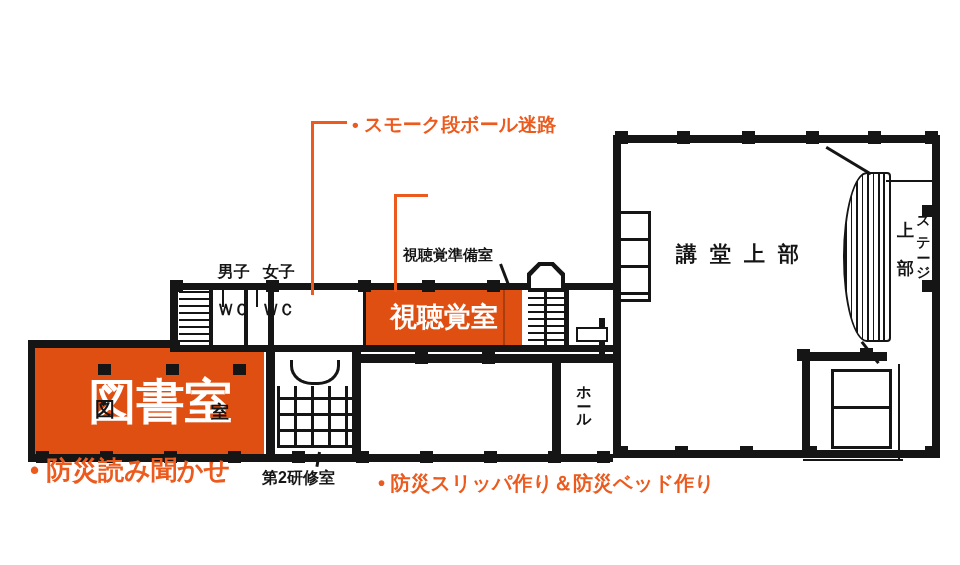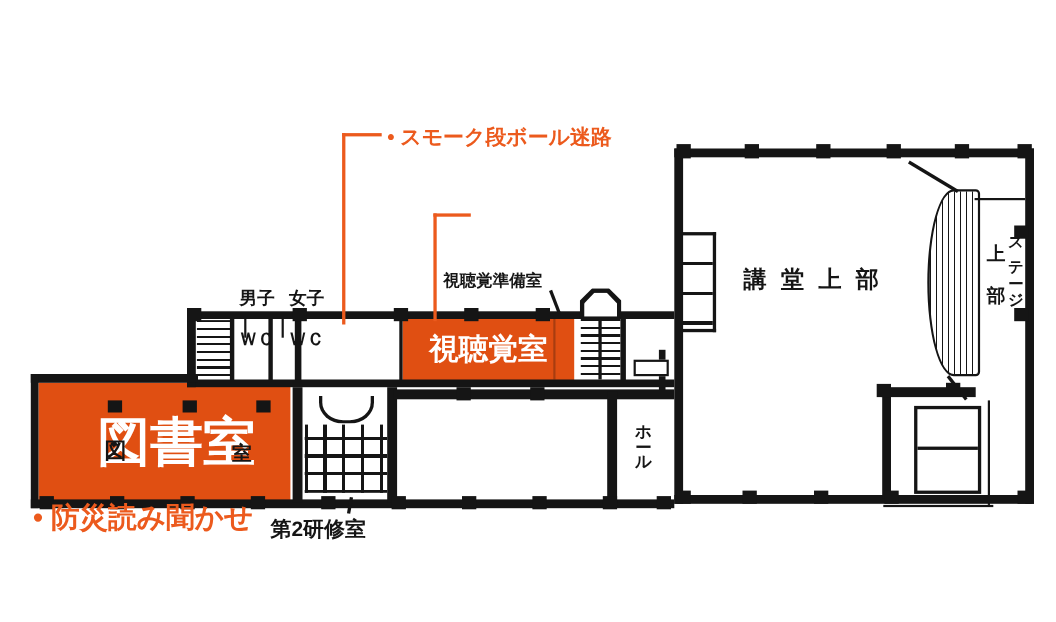--- a/index.html
+++ b/index.html
@@ -166,25 +166,26 @@
     <span>男子</span><br>
     <span>ＷＣ</span>
   </div>
   <div class="plan-label" style="left:245px;top:243px;font-size:16px;line-height:19px;text-align:center;">
     <span>女子</span><br>
     <span>ＷＣ</span>
   </div>
   <div class="plan-label" style="left:403px;top:246px;font-size:15px;">視聴覚準備室</div>
   <div class="leader-k" style="left:499px;top:264px;width:3px;height:22px;transform:rotate(-21deg);transform-origin:top center;"></div>
 
-  <div class="plan-label" style="left:246px;top:468px;font-size:19px;">第2研修室</div>
+  <div class="plan-label" style="left:262px;top:468px;font-size:16px;">第2研修室</div>
   <div class="leader-k" style="left:318px;top:452px;width:3px;height:15px;transform:rotate(10deg);transform-origin:top center;"></div>
 
   <div class="callout" style="left:352px;top:112px;">• スモーク段ボール迷路</div>
   <div class="leader-o" style="left:311px;top:121px;width:36px;height:3px;"></div>
   <div class="leader-o" style="left:311px;top:121px;width:3px;height:174px;"></div>
 
   <div class="leader-o" style="left:394px;top:194px;width:34px;height:3px;"></div>
   <div class="leader-o" style="left:394px;top:194px;width:3px;height:98px;"></div>
 
   <div class="callout" style="left:30px;top:453px;font-size:26px;">• 防災読み聞かせ</div>
+  <div class="callout" style="left:378px;top:470px;font-size:20px;">• 防災スリッパ作り＆防災ベッド作り</div>
 
 </div>
 
 </body></html>

